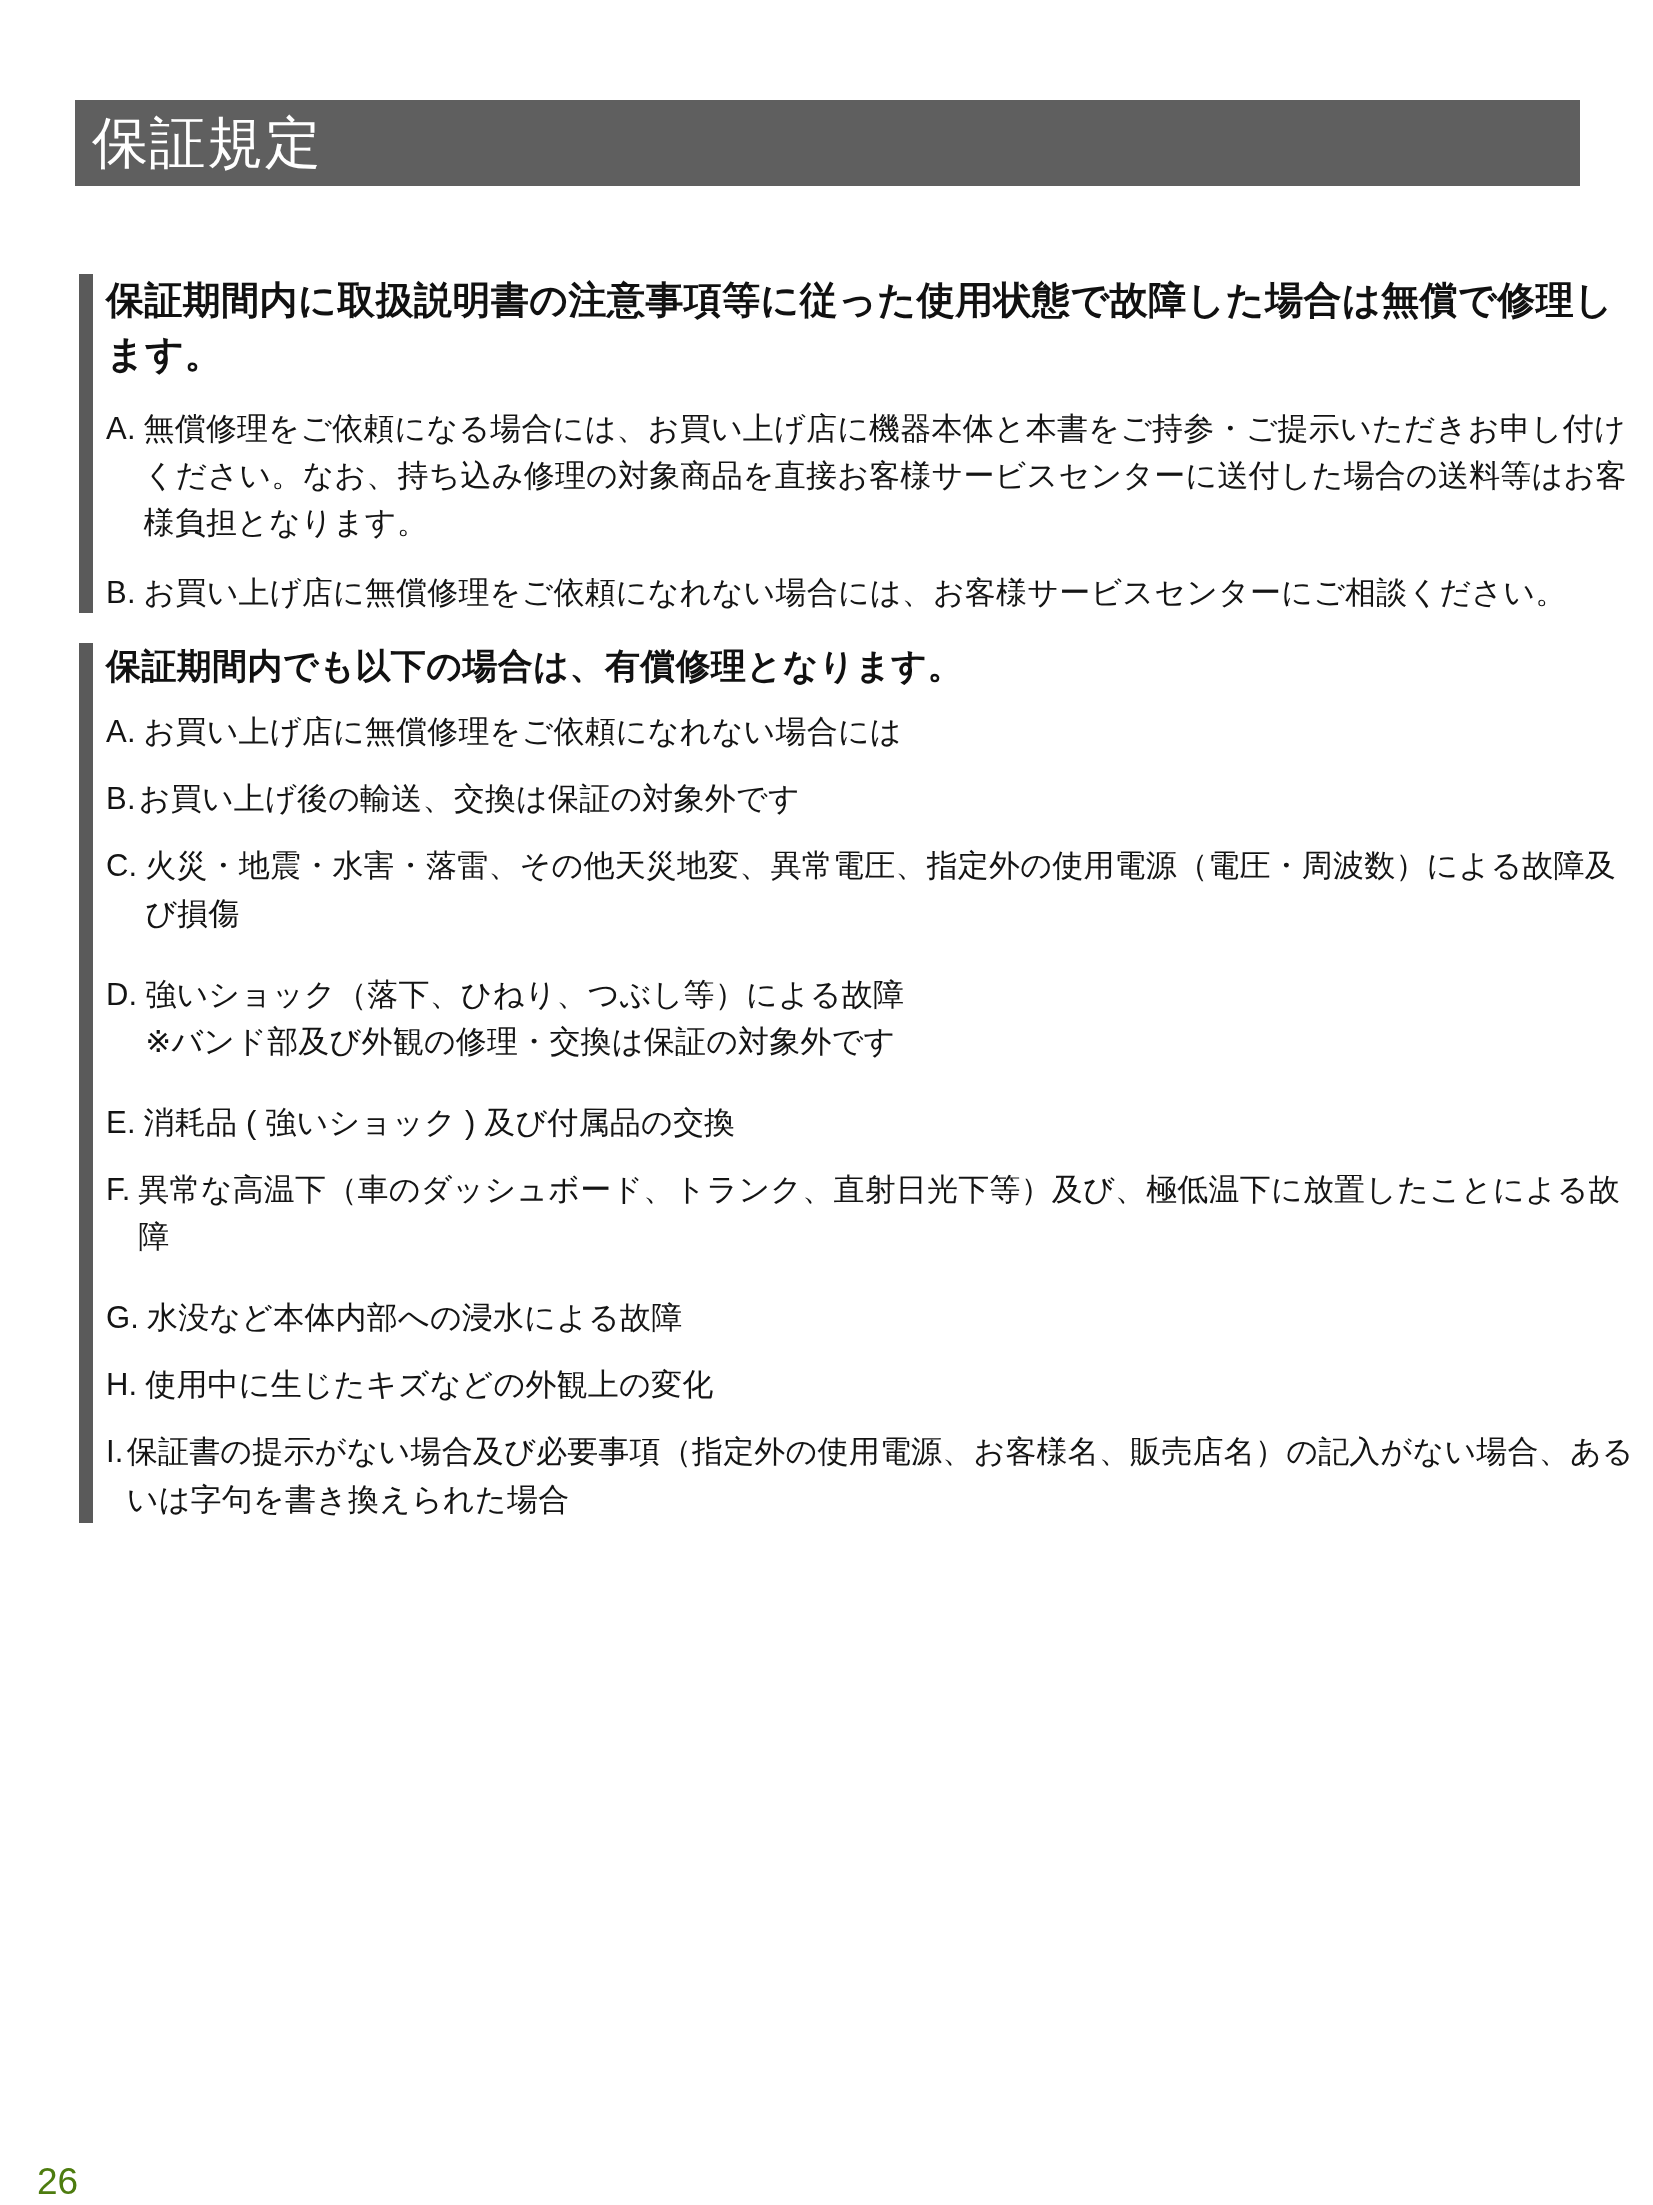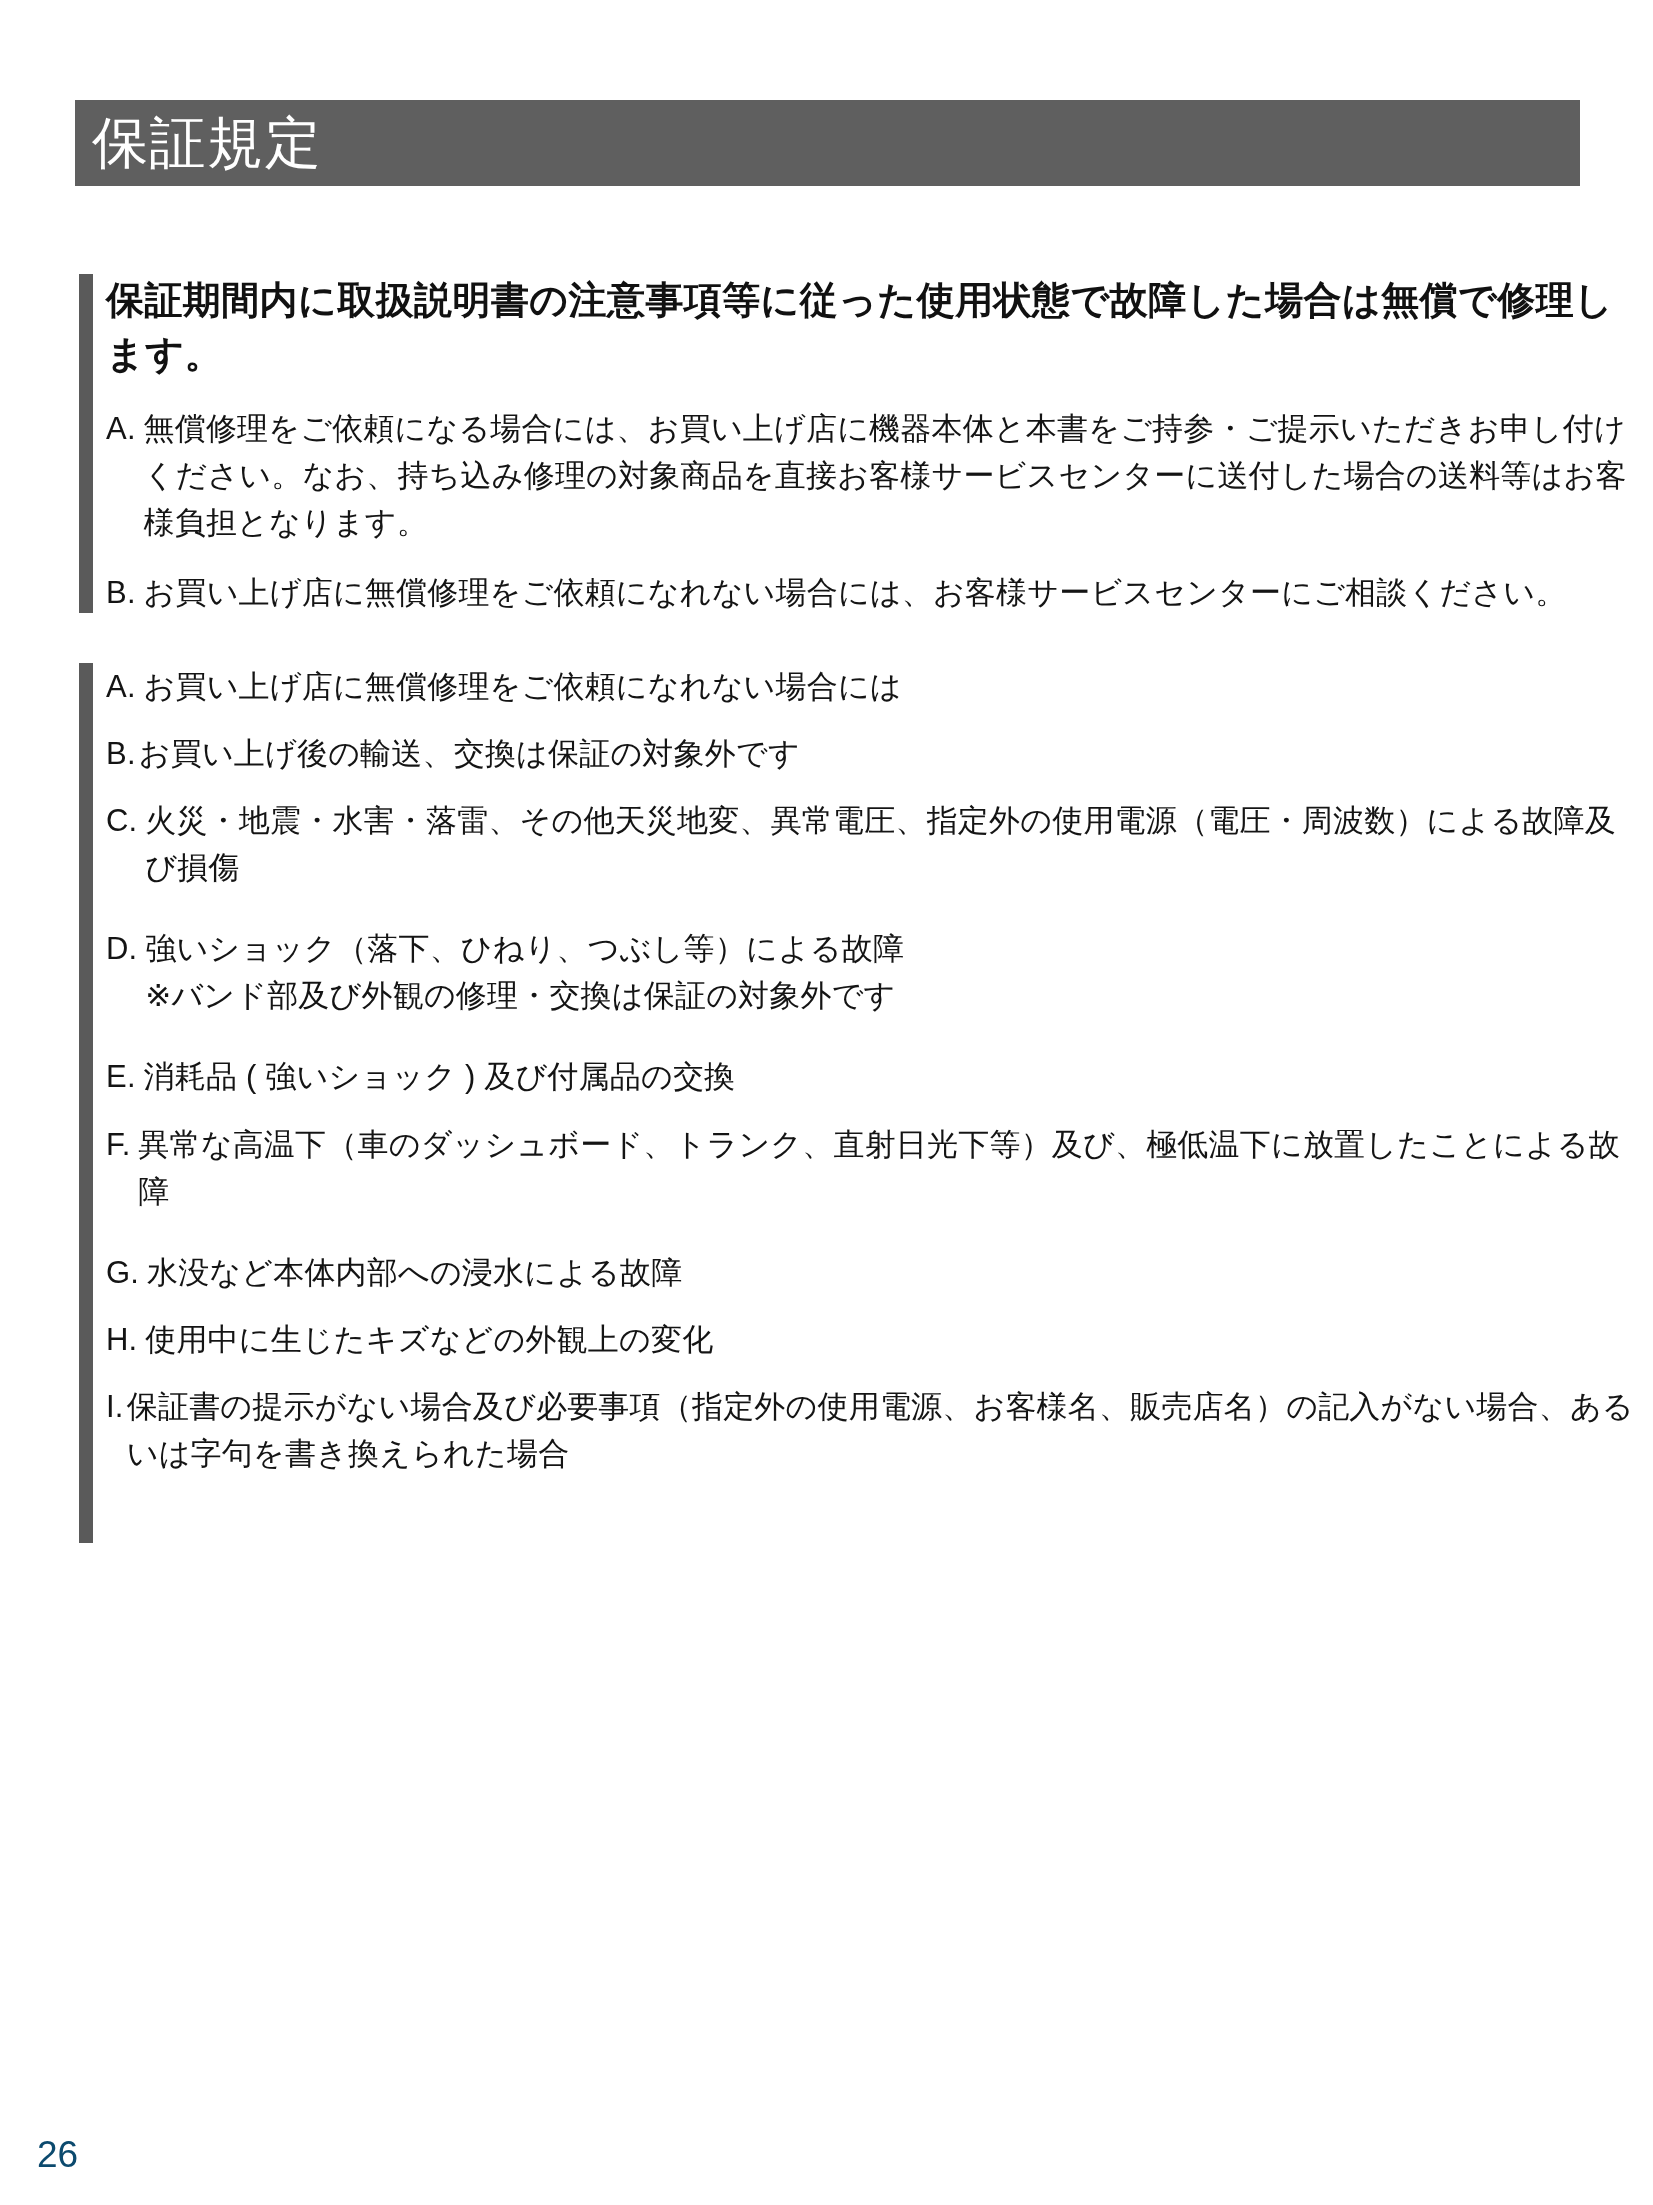--- a/index.html
+++ b/index.html
@@ -104,23 +104,23 @@
   .section.a .item { margin-top: 23px; }
   .section.a .item:first-of-type { margin-top: 22px; }
 
   .gap-sm { height: 14px; }
   .gap-md { height: 26.4px; }
 
   
   .page-number {
     position: absolute;
     left: 37px;
-    bottom: 32px;
+    bottom: 5px;
     font-size: 37px;
-    color: #0c4a6e;
+    color: #4d7c0f;
     line-height: 1;
   }
 </style>
 </head>
 <body>
 
 <div class="page">
 
   <div class="header-band">
     <div class="header-title">保証規定</div>
@@ -142,20 +142,21 @@
         <span class="label">B.</span>
         <span class="body">お買い上げ店に無償修理をご依頼になれない場合には、お客様サービスセンターにご相談ください。</span>
       </div>
     </div>
 
     <div class="gap-md"></div>
 
     <div class="section b">
       <div class="vbar" style="height: 880px;"></div>
 
+      <div class="sec-heading small">保証期間内でも以下の場合は、有償修理となります。</div>
 
       <div class="item">
         <span class="label">A.</span>
         <span class="body">お買い上げ店に無償修理をご依頼になれない場合には</span>
       </div>
 
       <div class="item">
         <span class="label tight">B.</span>
         <span class="body">お買い上げ後の輸送、交換は保証の対象外です</span>
       </div>

